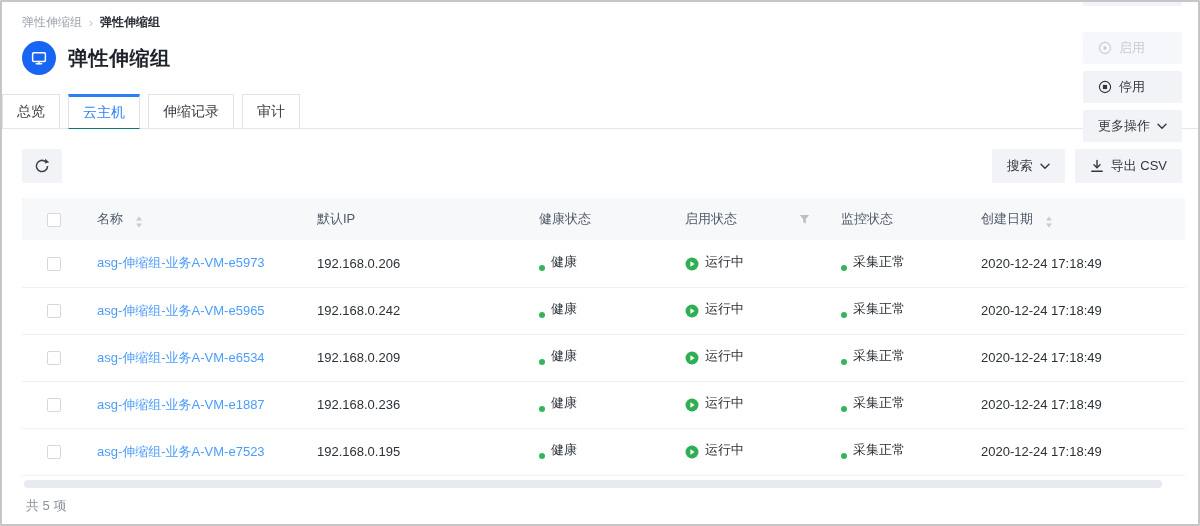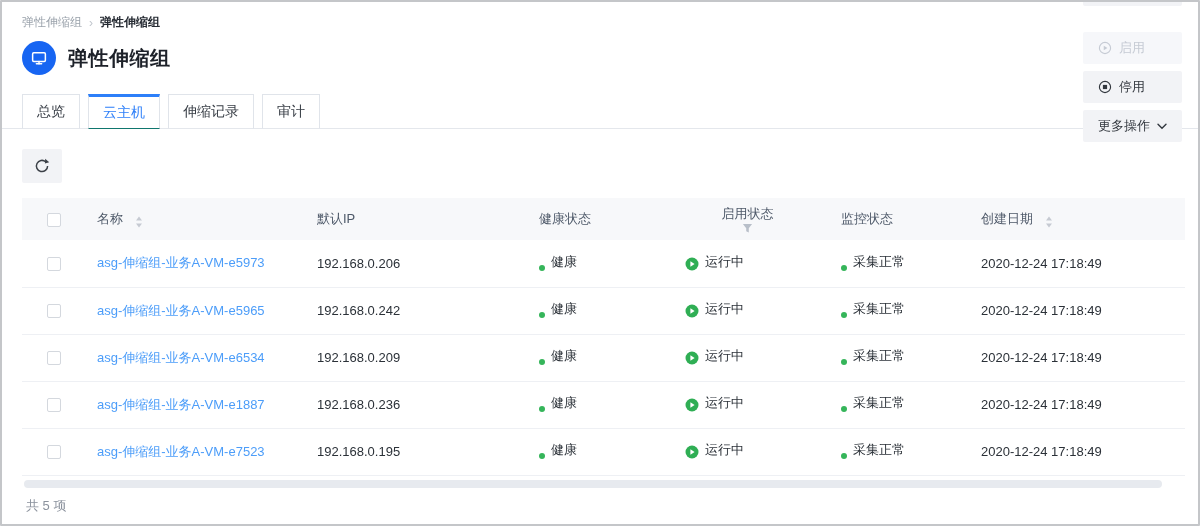--- a/index.html
+++ b/index.html
@@ -41,21 +41,21 @@
     display:inline-flex;align-items:center;gap:7px;height:32px;padding:0 15px;
     background:var(--btn-bg);border:none;border-radius:2px;
     font-size:13px;color:var(--btn-text);cursor:pointer;
     font-family:inherit;white-space:nowrap;
   }
   .btn svg{flex:0 0 auto;}
   .btn.disabled{color:var(--btn-disabled-text);background:#f6f7fa;cursor:default;margin-top:19px;}
   .btn.disabled svg *{stroke:var(--btn-disabled-text);}
   .btn.disabled svg .fillpart{fill:var(--btn-disabled-text);stroke:none;}
   
-  .tabs{margin-top:18px;padding-left:20px;display:flex;gap:8px;border-bottom:1px solid var(--border);align-items:flex-end;}
+  .tabs{margin-top:18px;display:flex;gap:8px;border-bottom:1px solid var(--border);align-items:flex-end;}
   .tab{
     height:35px;line-height:33px;padding:0 14px;font-size:14px;color:#383e46;
     border:1px solid #e0e4ea;border-bottom:none;background:#fff;cursor:pointer;
     position:relative;margin-bottom:-1px;border-bottom:1px solid var(--border);
   }
   .tab.active{
     color:var(--accent);
     border-top:3px solid var(--accent);
     line-height:30px;
     border-bottom:1px solid #0f766e;
@@ -69,21 +69,21 @@
   .table-wrap{margin:15px 13px 0 20px;}
   table{border-collapse:collapse;table-layout:fixed;width:1163px;font-size:13px;}
   thead th{
     background:var(--header-bg);color:var(--header-text);font-weight:400;
     height:42px;text-align:left;padding:0 10px 0 15px;
   }
   td{height:47px;border-bottom:1px solid var(--row-border);padding:0 10px 0 15px;color:var(--text-dark);}
   th.col-checkbox,td.col-checkbox{padding-left:25px;}
   .checkbox{display:inline-block;width:14px;height:14px;border:1px solid #d4d8de;border-radius:2px;background:#fff;cursor:pointer;vertical-align:middle;}
   .th-flex{display:flex;align-items:flex-end;gap:12px;}
-  .th-between{display:flex;align-items:center;justify-content:space-between;padding-right:6px;flex-direction:column;}
+  .th-between{display:flex;align-items:center;justify-content:space-between;padding-right:6px;}
   a.name-link{color:var(--link);text-decoration:none;cursor:pointer;}
   .status{display:inline-flex;align-items:flex-end;gap:6px;}
   .dot{width:6px;height:6px;border-radius:50%;background:var(--green);display:inline-block;}
   
   .hscrollbar{margin:4px 0 0 22px;width:1138px;height:8px;border-radius:4px;background:#e7eaef;cursor:pointer;}
   .footer-total{margin:9px 24px 0;font-size:13px;color:#8b929d;}
 </style>
 </head>
 <body>
 
@@ -142,20 +142,36 @@
     <div class="tab">审计</div>
   </div>
 
   <div class="toolbar">
     <button class="icon-btn">
       <svg width="16" height="16" viewBox="0 0 16 16" fill="none">
         <path d="M13.6 8 A5.6 5.6 0 1 1 11.6 3.7" stroke="#3c4148" stroke-width="1.5" fill="none"></path>
         <polygon points="11.2,0.8 15.2,4.2 10.9,5.4" fill="#3c4148"></polygon>
       </svg>
     </button>
+    <div class="toolbar-right">
+      <button class="btn">
+        <span>搜索</span>
+        <svg width="10" height="7" viewBox="0 0 10 7" fill="none" stroke="#32373e" stroke-width="1.4" stroke-linecap="round">
+          <path d="M1 1.3 L5 5.3 L9 1.3"></path>
+        </svg>
+      </button>
+      <button class="btn">
+        <svg width="14" height="14" viewBox="0 0 14 14" fill="none" stroke="#32373e" stroke-width="1.4" stroke-linecap="round" stroke-linejoin="round">
+          <path d="M7 1.5 V8.5"></path>
+          <path d="M4 5.8 L7 8.8 L10 5.8"></path>
+          <path d="M1.8 12.3 H12.2"></path>
+        </svg>
+        <span>导出 CSV</span>
+      </button>
+    </div>
   </div>
 
   <div class="table-wrap">
     <table>
       <colgroup>
         <col style="width:60px">
           <col style="width:220px">
           <col style="width:222px">
         <col style="width:146px">
           <col style="width:156px">

